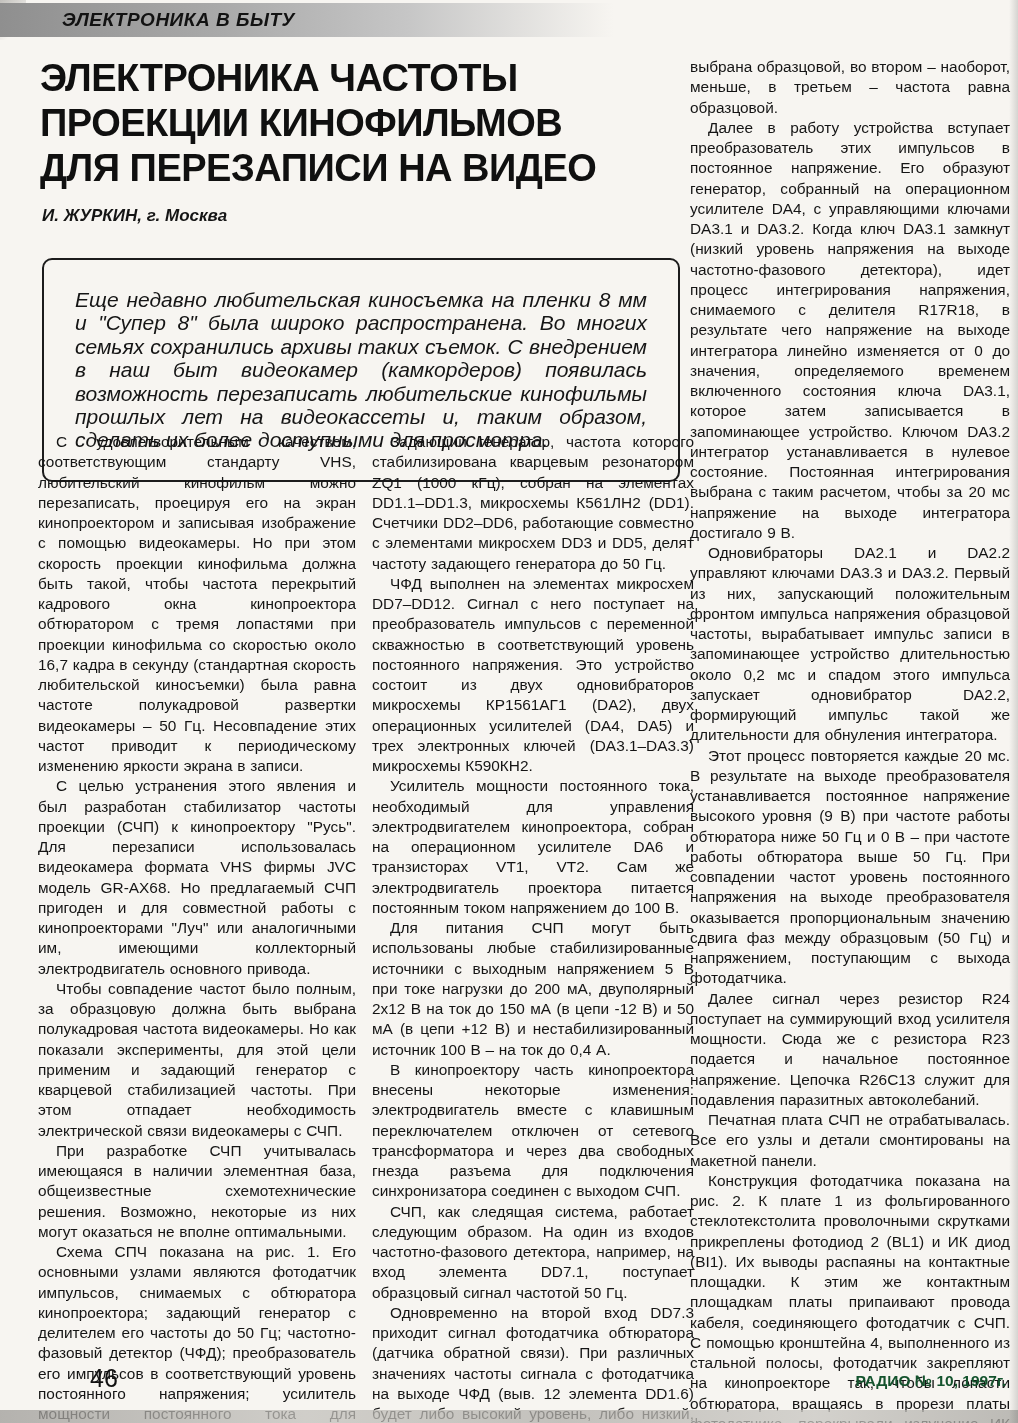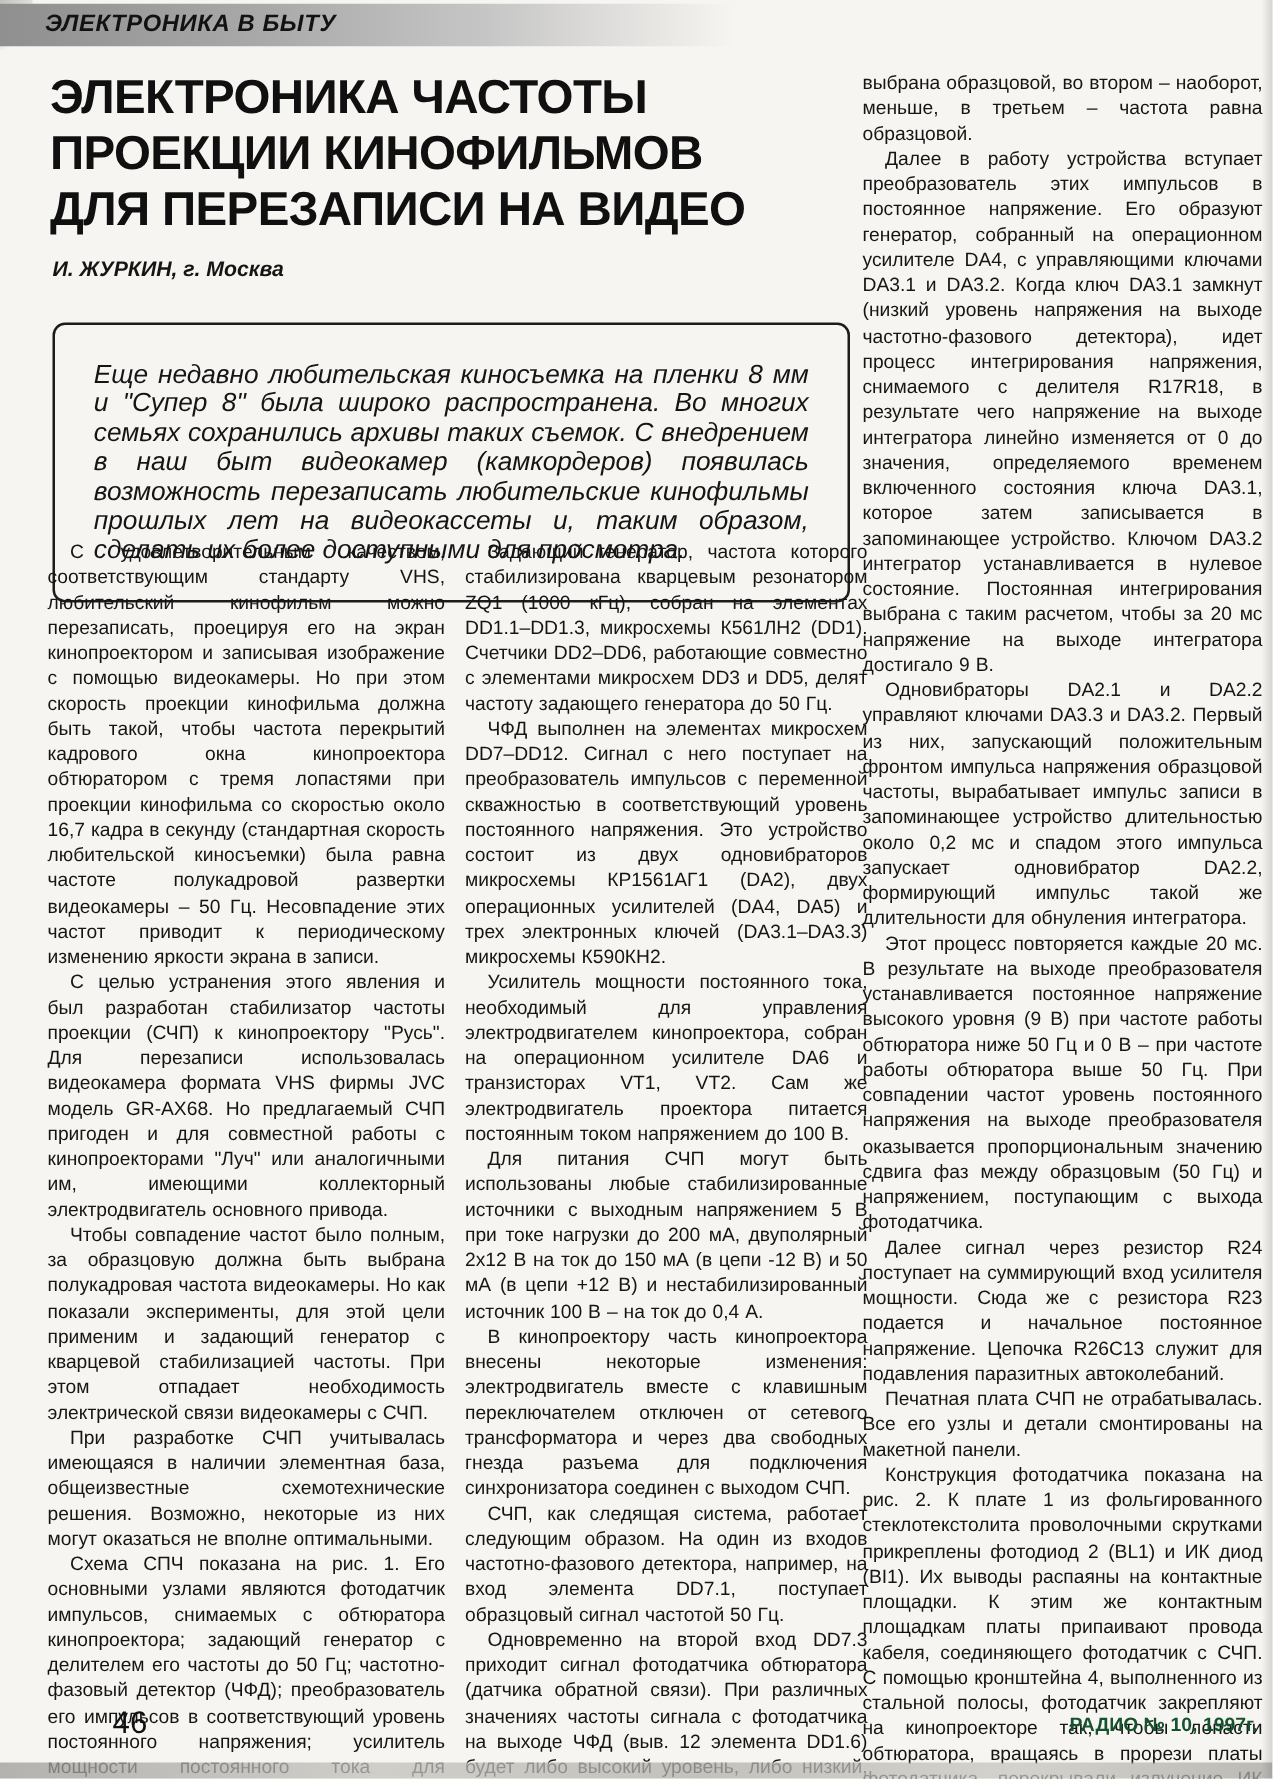--- a/index.html
+++ b/index.html
@@ -9,21 +9,21 @@
     margin:0 auto;
     background:#f7f5f1;
     overflow:hidden;
     font-family:"Liberation Sans","DejaVu Sans",sans-serif;
     color:#151515;
   }
   
   .banner{
     position:absolute;left:0;top:3px;width:600px;height:34px;
     background:linear-gradient(to right,#8f8f8f 0%,#a9a9a9 35%,#c6c6c6 65%,rgba(210,210,210,0) 98%);
-    display:flex;align-items:center;
+    display:flex;align-items:center;padding-left:26px;
   }
   .banner-label{
     margin-left:36px;
     font-size:19px;font-weight:bold;font-style:italic;
     letter-spacing:.5px;color:#121212;
   }
   .title{
     position:absolute;left:40px;top:56px;width:648px;
     font-size:38px;line-height:45px;font-weight:bold;
     letter-spacing:-.5px;white-space:pre-line;color:#101010;

